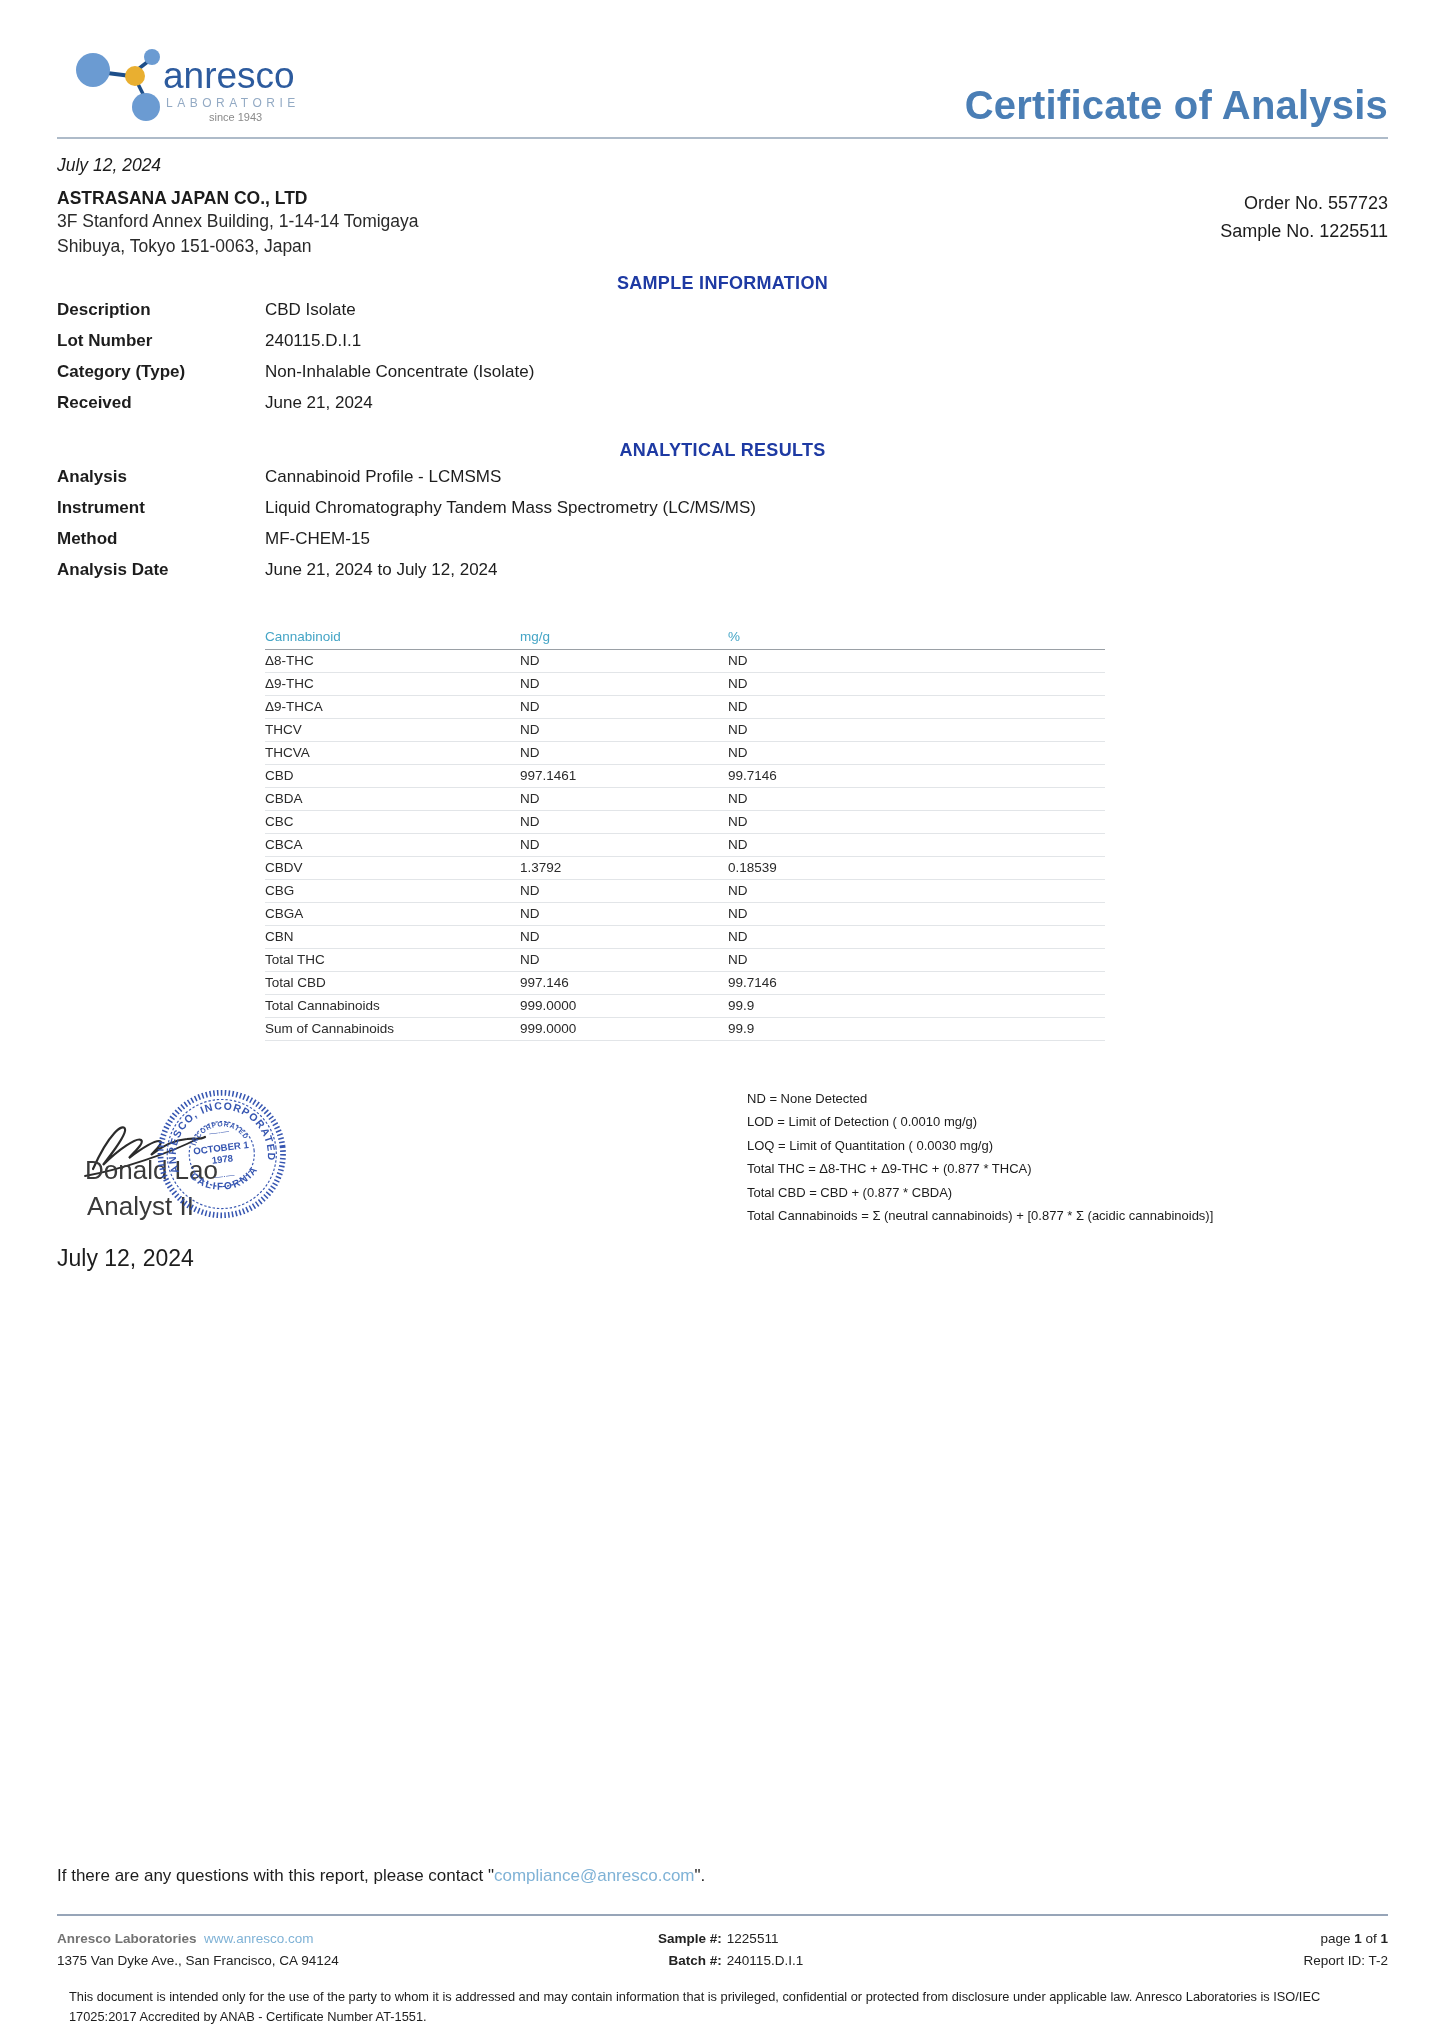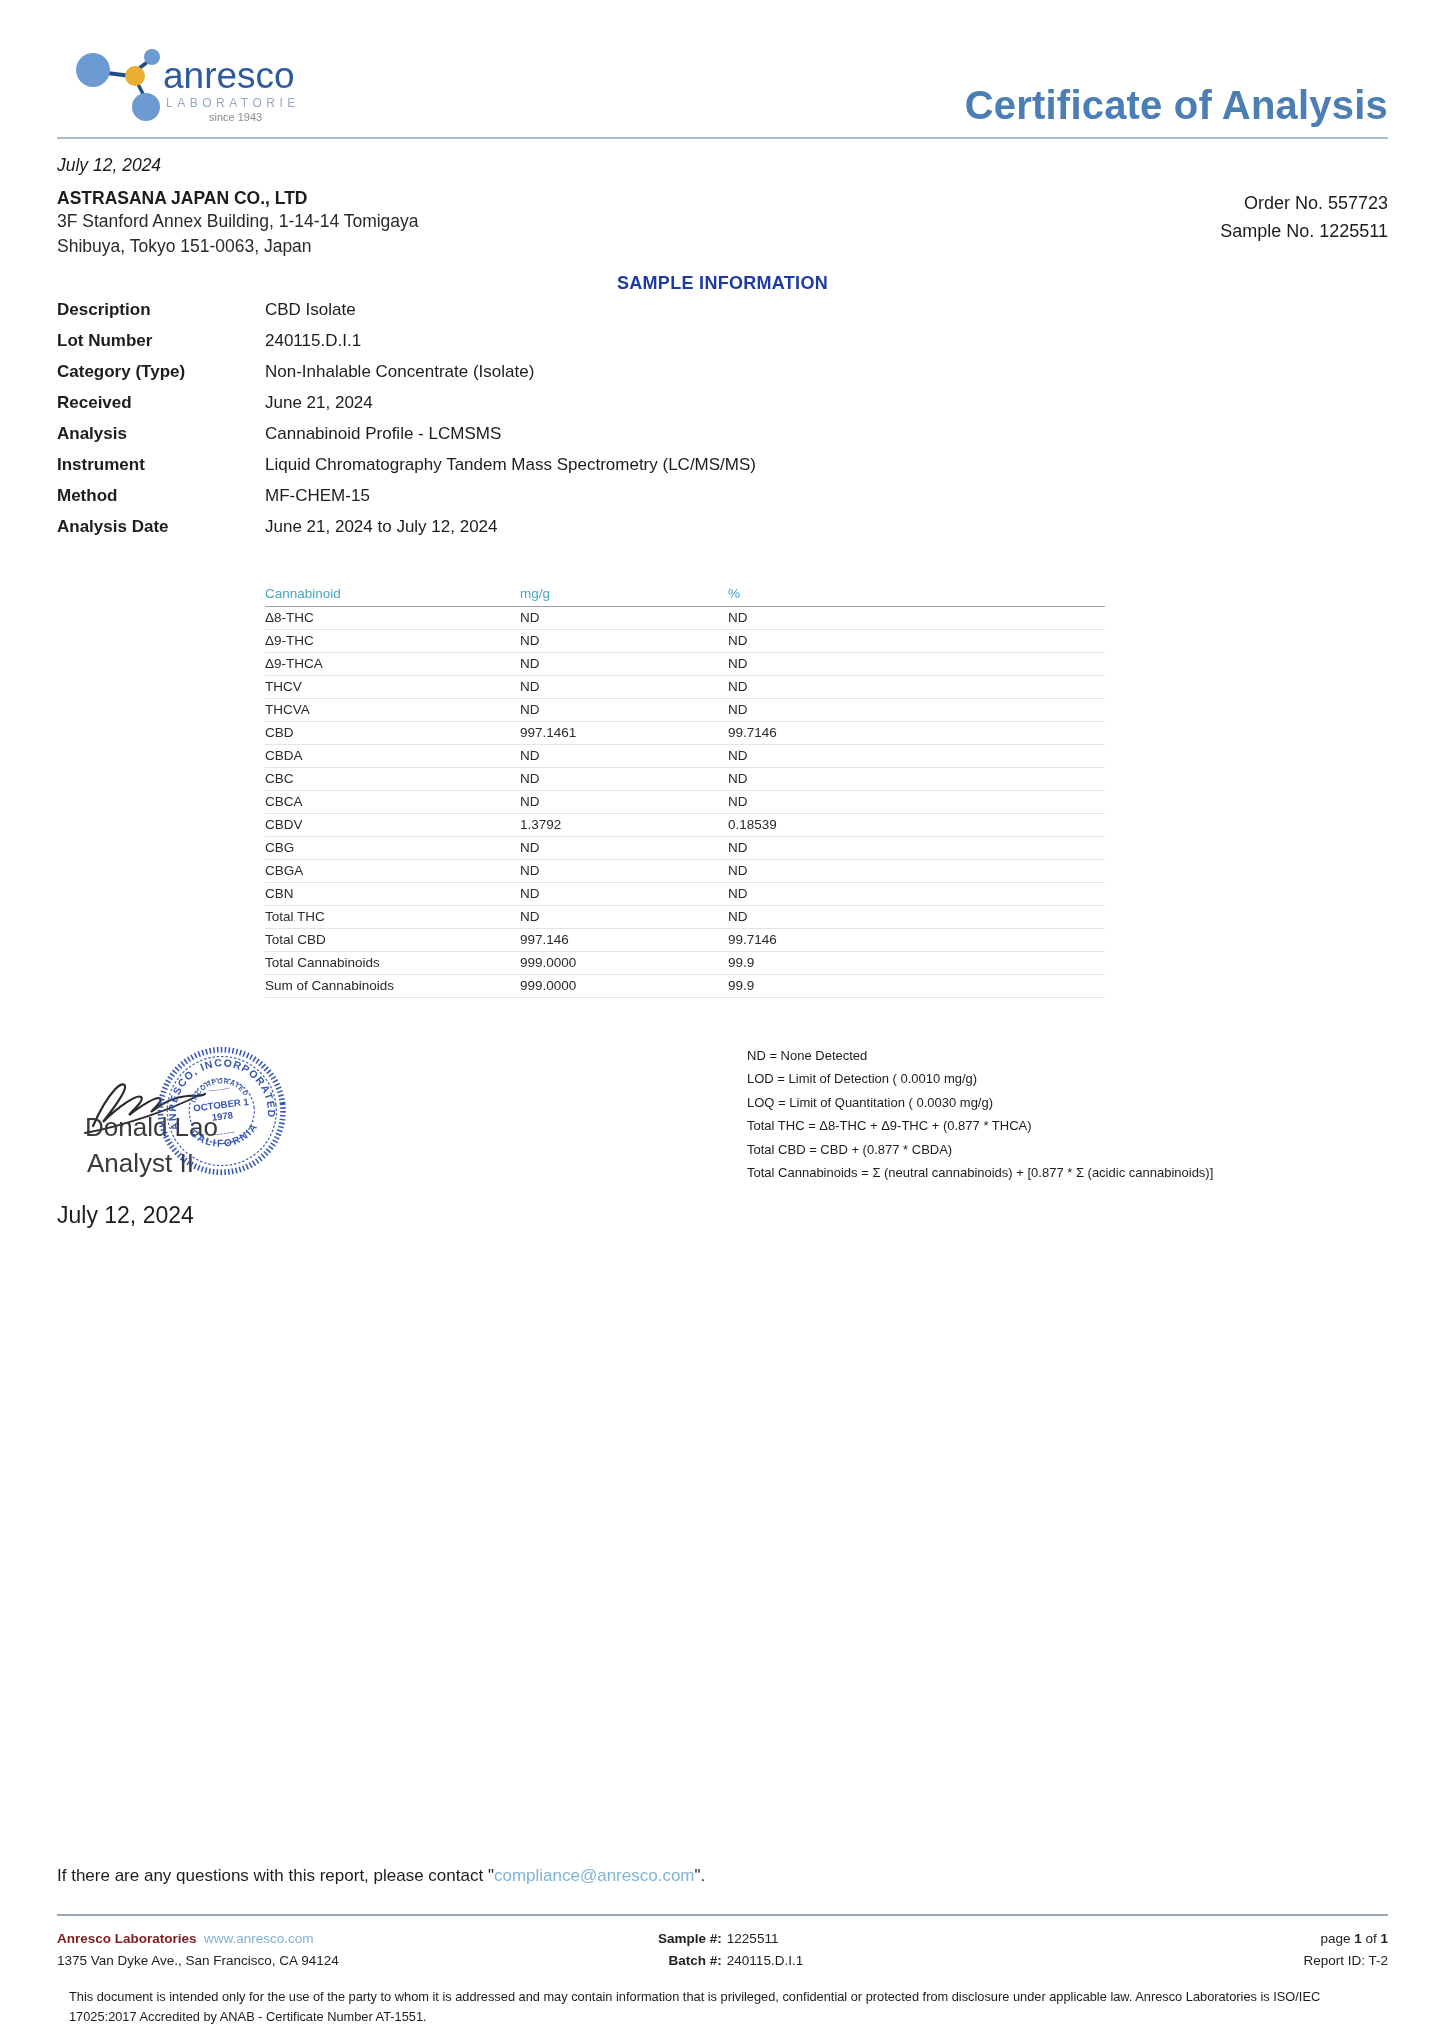--- a/index.html
+++ b/index.html
@@ -49,21 +49,21 @@
   .sig-title { position:absolute; left:30px; top:104px; font-size:26px; color:#3a3a3a; }
   .sig-date { position:absolute; left:0px; top:158px; font-size:23px; color:#1d1d1d; }
   .stamp-wrap { position:absolute; left:98px; top:0px; transform:rotate(-7deg); opacity:0.96; }
 
   
   .bottom { position:absolute; left:57px; right:57px; bottom:14px; }
   .contact-line { font-size:17px; color:#1d1d1d; margin-bottom:28px; }
   .link { color:#7fb2d6; text-decoration:none; }
   .footer-rule { border-top:2px solid #97a5b8; }
   .footer-grid { display:grid; grid-template-columns:1fr auto 1fr; padding-top:12px; font-size:13.5px; }
-  .f-company { font-weight:700; color:#7f1d1d; }
+  .f-company { font-weight:700; color:#737373; }
   .f-left div { line-height:1.65; color:#222; }
   .f-center { line-height:1.65; }
   .f-center .row { display:grid; grid-template-columns:80px auto; column-gap:5px; }
   .f-center .flbl { font-weight:700; text-align:right; }
   .f-right { text-align:right; line-height:1.65; color:#222; }
   .bold { font-weight:700; }
   .disclaimer { margin-top:14px; font-size:12.8px; line-height:1.62; color:#1c1c1c;margin-left:12px; }
 </style>
 </head>
 <body>
@@ -117,20 +117,21 @@
       <div class="info-row">
         <span class="lbl">Category (Type)</span>
         <span>Non-Inhalable Concentrate (Isolate)</span>
       </div>
       <div class="info-row">
         <span class="lbl">Received</span>
         <span>June 21, 2024</span>
       </div>
     </div>
 
+    <div class="section-heading sh-results">ANALYTICAL RESULTS</div>
 
     <div class="info-grid">
       <div class="info-row">
         <span class="lbl">Analysis</span>
         <span>Cannabinoid Profile - LCMSMS</span>
       </div>
       <div class="info-row">
         <span class="lbl">Instrument</span>
         <span>Liquid Chromatography Tandem Mass Spectrometry (LC/MS/MS)</span>
       </div>

